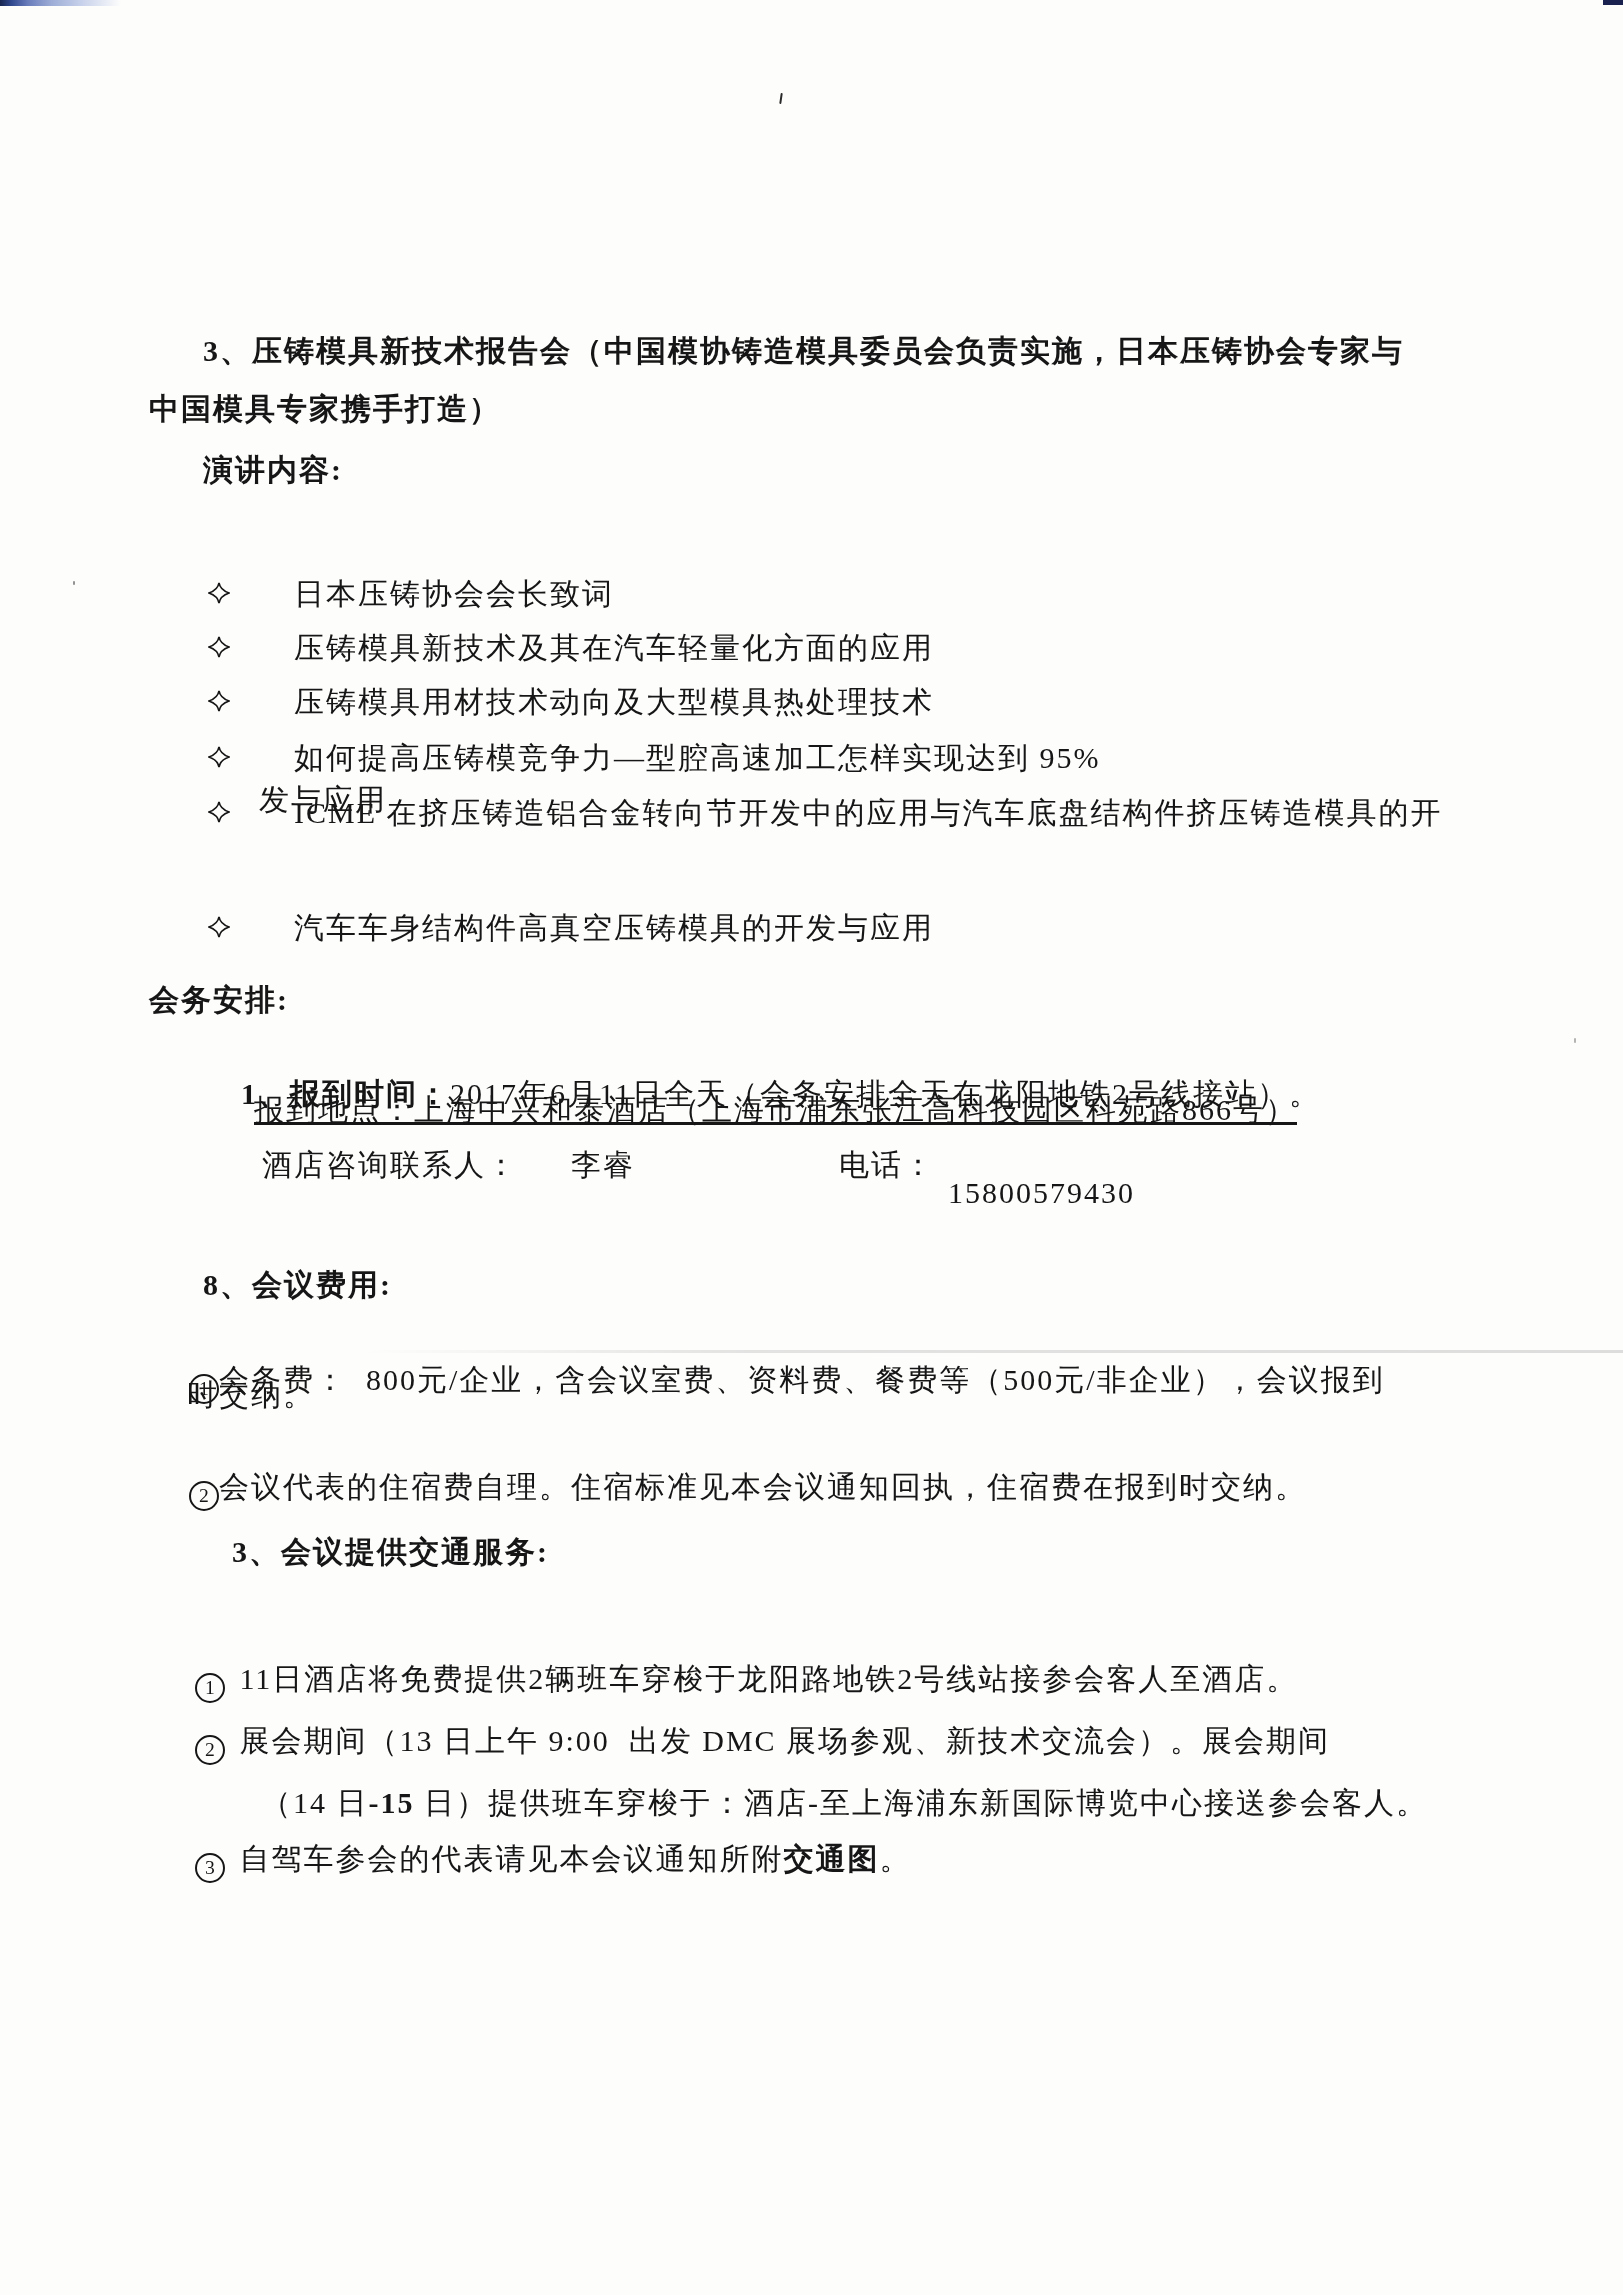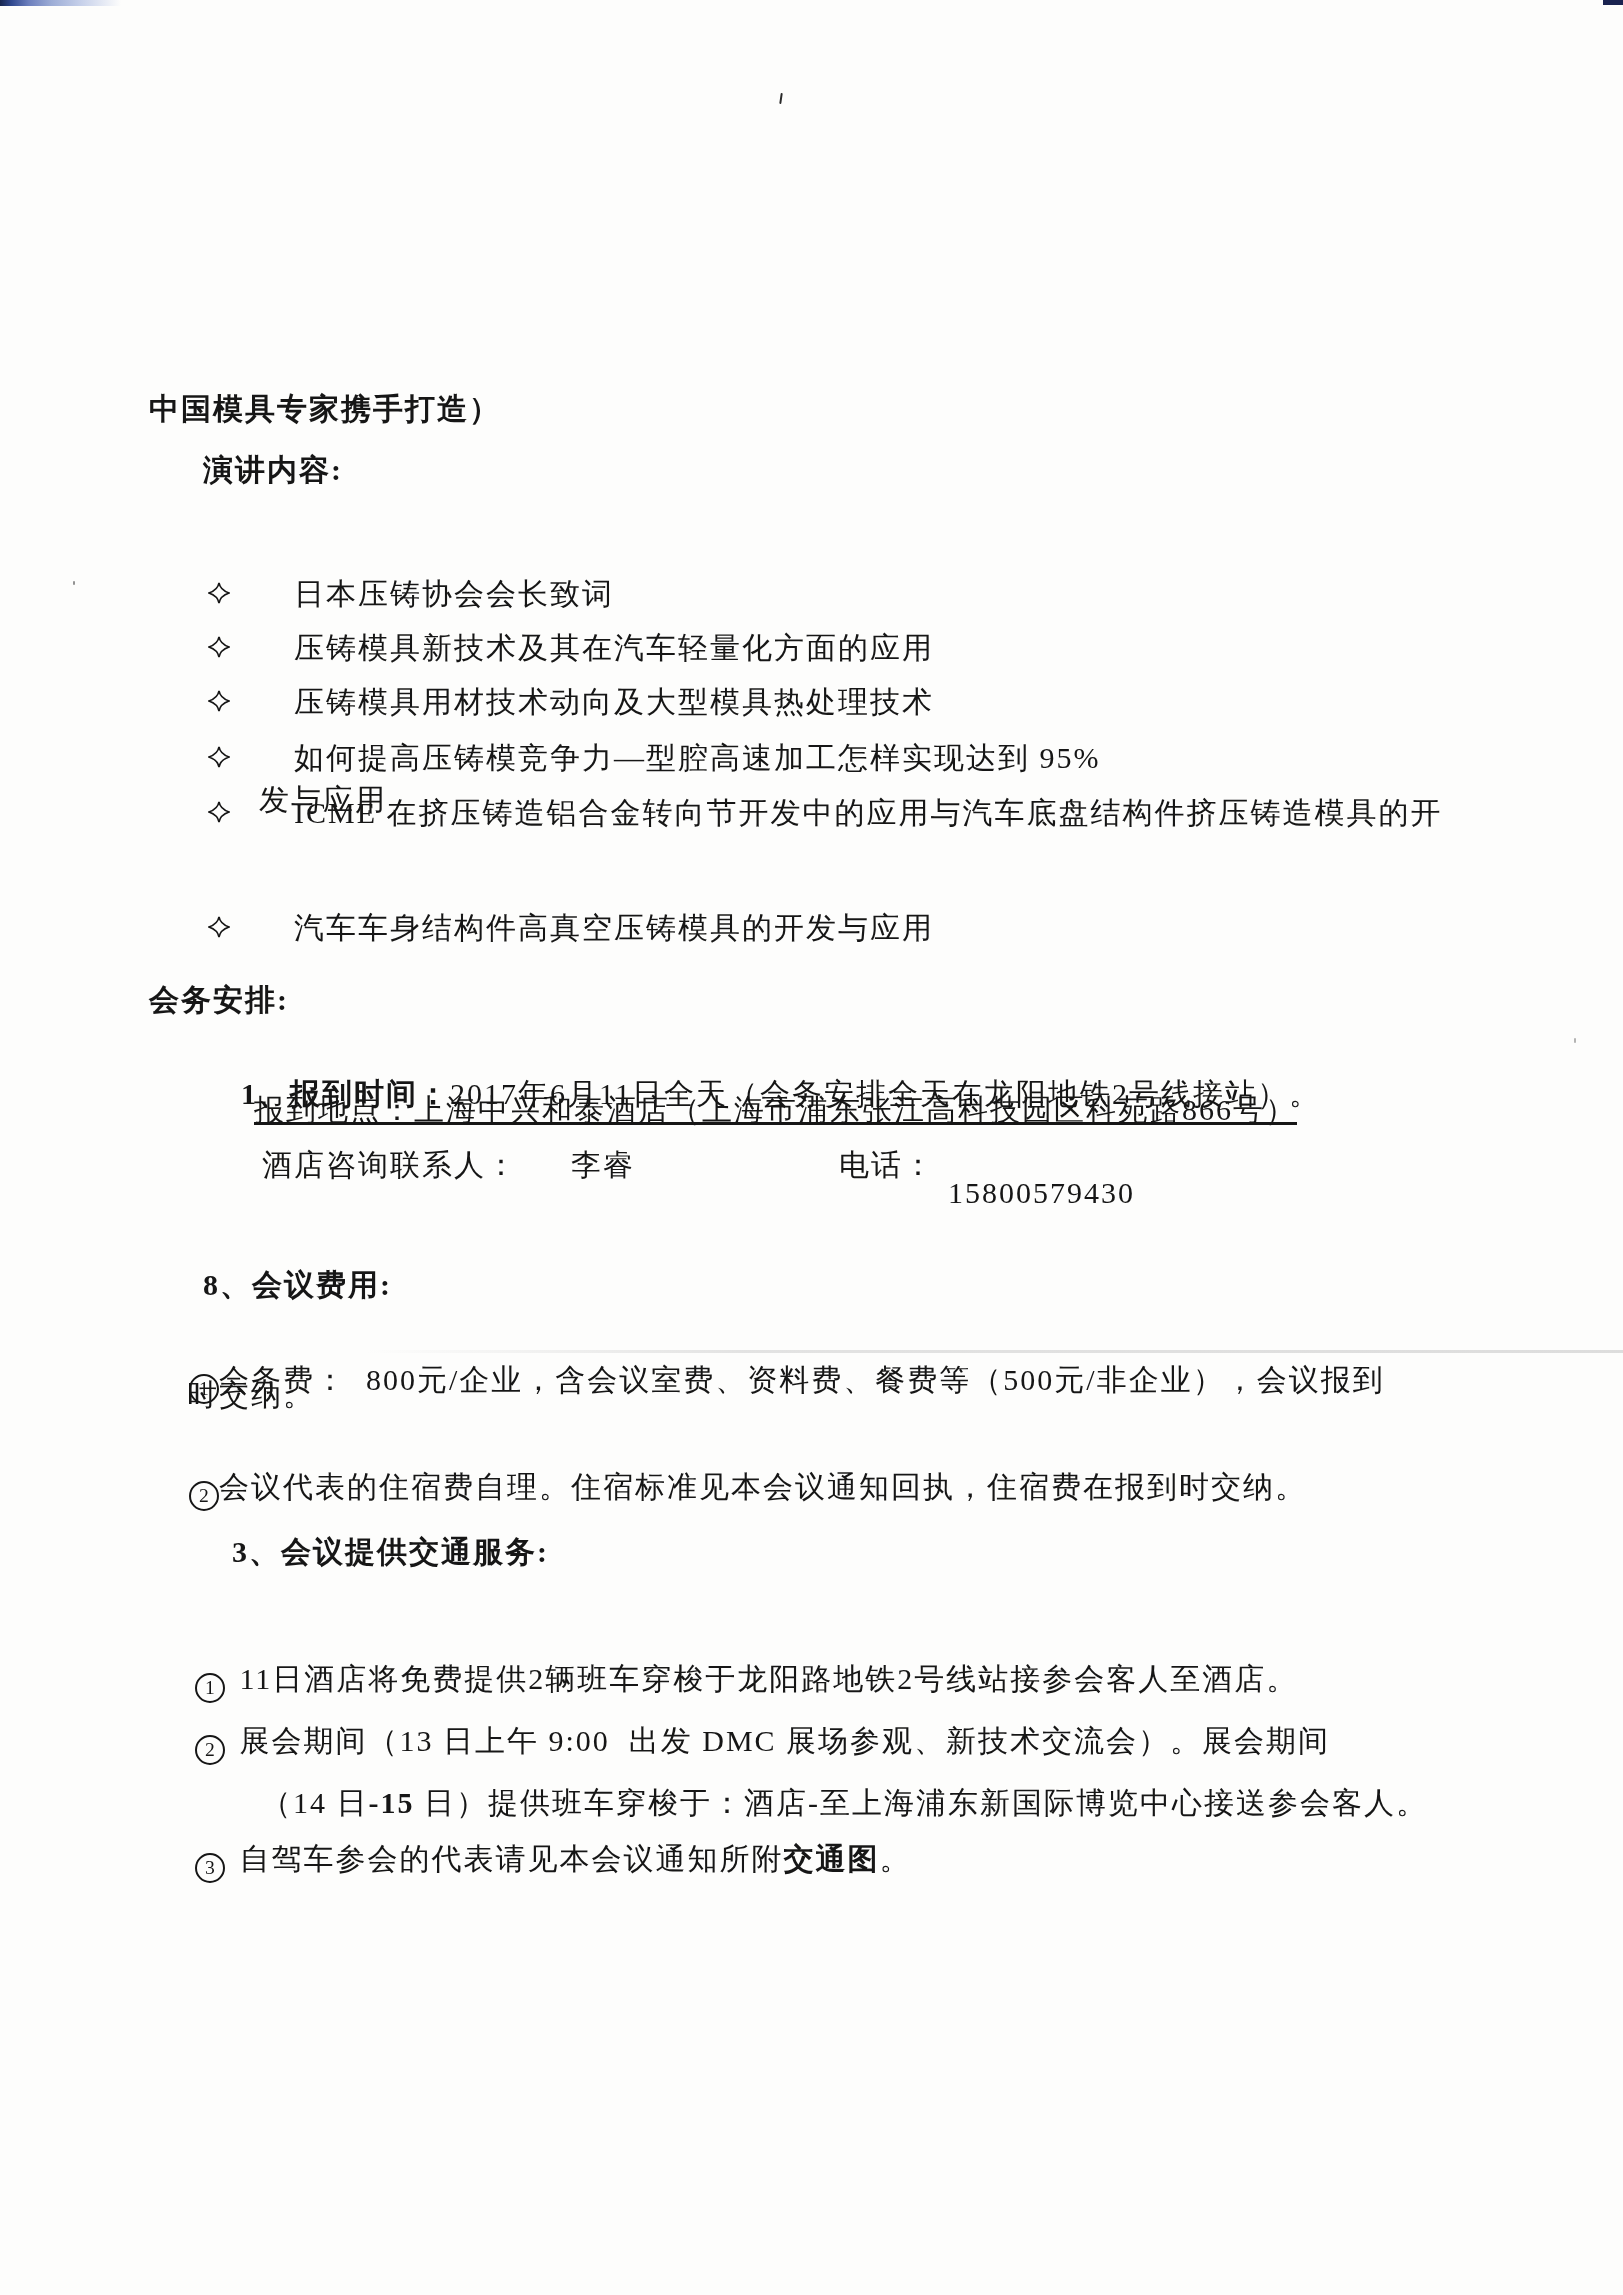--- a/index.html
+++ b/index.html
@@ -56,20 +56,21 @@
 
 <div class="page">
 
   <div class="artifact-strip-left"></div>
   <div class="artifact-strip-right"></div>
   <div class="artifact-band"></div>
   <div class="speck speck-a"></div>
   <div class="speck speck-b"></div>
   <div class="speck speck-c"></div>
 
+  <div class="line bold" style="left:203px;top:331px;">3、压铸模具新技术报告会（中国模协铸造模具委员会负责实施，日本压铸协会专家与</div>
   <div class="line bold" style="left:149px;top:389px;">中国模具专家携手打造）</div>
   <div class="line bold" style="left:203px;top:450px;">演讲内容:</div>
 
   <div class="line topic" style="left:208px;top:558px;">
     <span class="star-icon">
       <svg width="22" height="22" viewBox="0 0 24 24" fill="none" stroke="#161616" stroke-width="1.8">
           <path d="M12 1 Q13.3 8.7 23 12 Q13.3 15.3 12 23 Q10.7 15.3 1 12 Q10.7 8.7 12 1 Z"></path>
         </svg>
     </span>
     <span>压铸模具新技术及其在汽车轻量化方面的应用</span>

